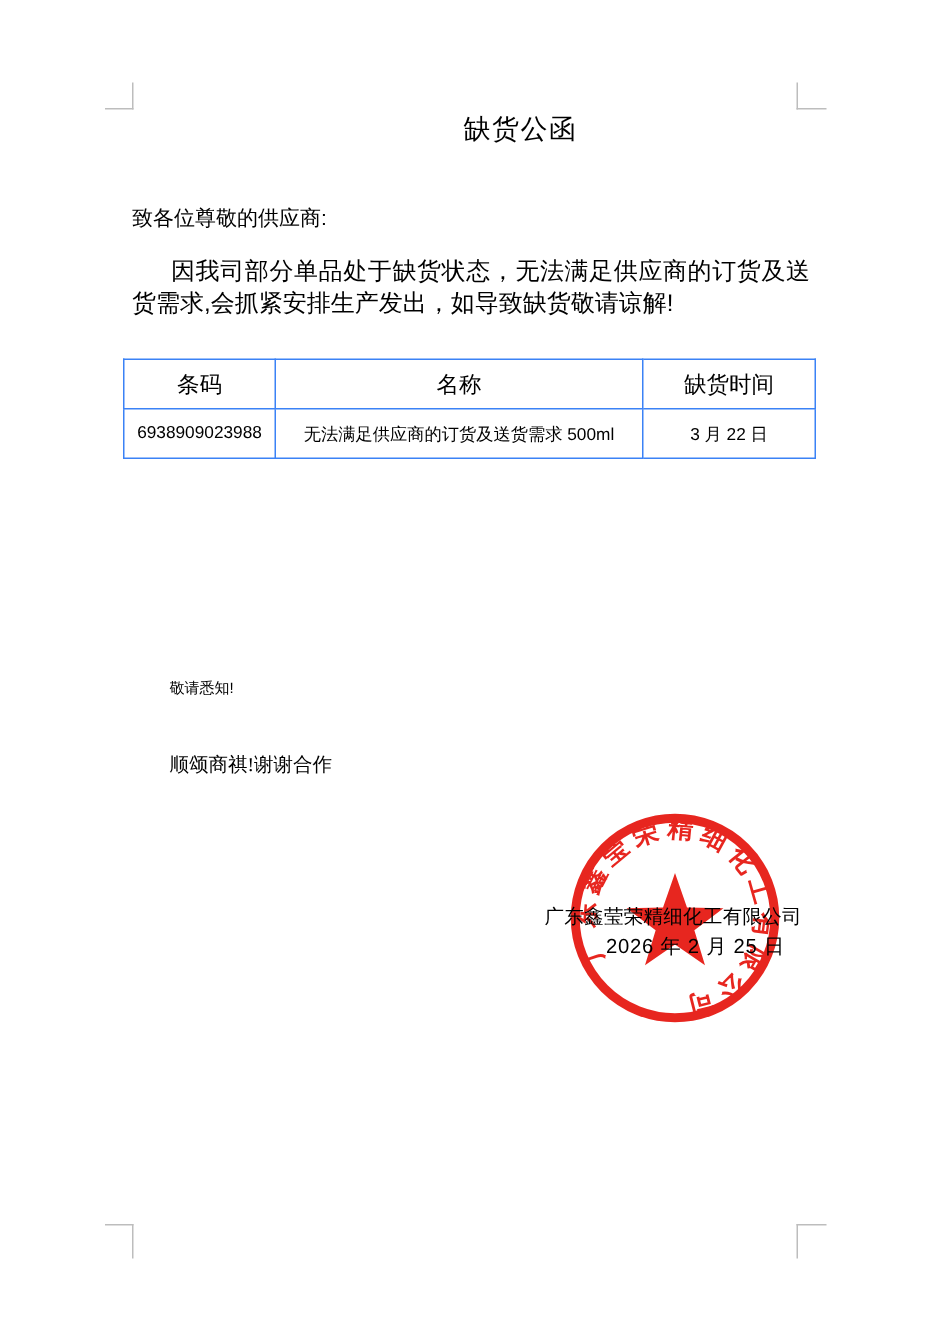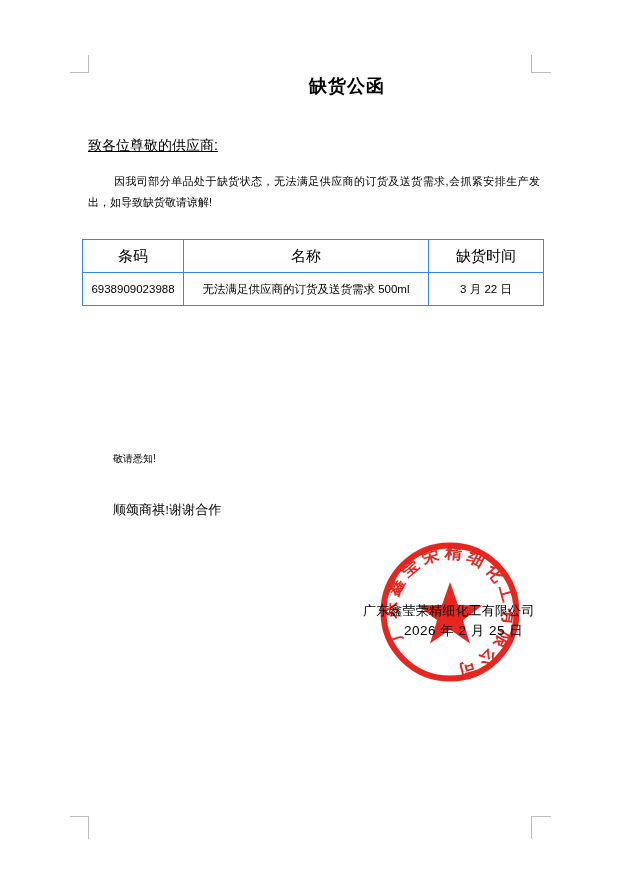--- a/index.html
+++ b/index.html
@@ -14,27 +14,27 @@
   
   .crop{position:absolute;width:18px;height:17px;}
   .crop-tl{left:70px;top:55px;border-right:1px solid #bdbdbd;border-bottom:1px solid #bdbdbd;}
   .crop-tr{left:531px;top:55px;width:19px;border-left:1px solid #bdbdbd;border-bottom:1px solid #bdbdbd;}
   .crop-bl{left:70px;top:816px;height:22px;border-right:1px solid #bdbdbd;border-top:1px solid #bdbdbd;}
   .crop-br{left:531px;top:816px;width:19px;height:22px;border-left:1px solid #bdbdbd;border-top:1px solid #bdbdbd;}
 
   .title{
     position:absolute;left:0;top:74px;width:624px;
     padding-left:70px;box-sizing:border-box;
-    text-align:center;font-size:18px;font-weight:bold;
+    text-align:center;font-size:18px;font-weight:normal;
     letter-spacing:1px;
   }
-  .salutation{position:absolute;left:88px;top:137px;font-size:14px;text-decoration:underline;}
+  .salutation{position:absolute;left:88px;top:137px;font-size:14px;}
   .body-par{
     position:absolute;left:88px;top:171px;width:452px;
-    font-size:11px;line-height:21px;text-align:justify;
+    font-size:16px;line-height:21px;text-align:justify;
     text-indent:26px;
   }
   table.shortage{
     position:absolute;left:82px;top:239px;
     border-collapse:collapse;table-layout:fixed;
   }
   table.shortage th, table.shortage td{
     border:1px solid #3b82f6;text-align:center;vertical-align:middle;
     padding:0;overflow:hidden;white-space:nowrap;
   }

